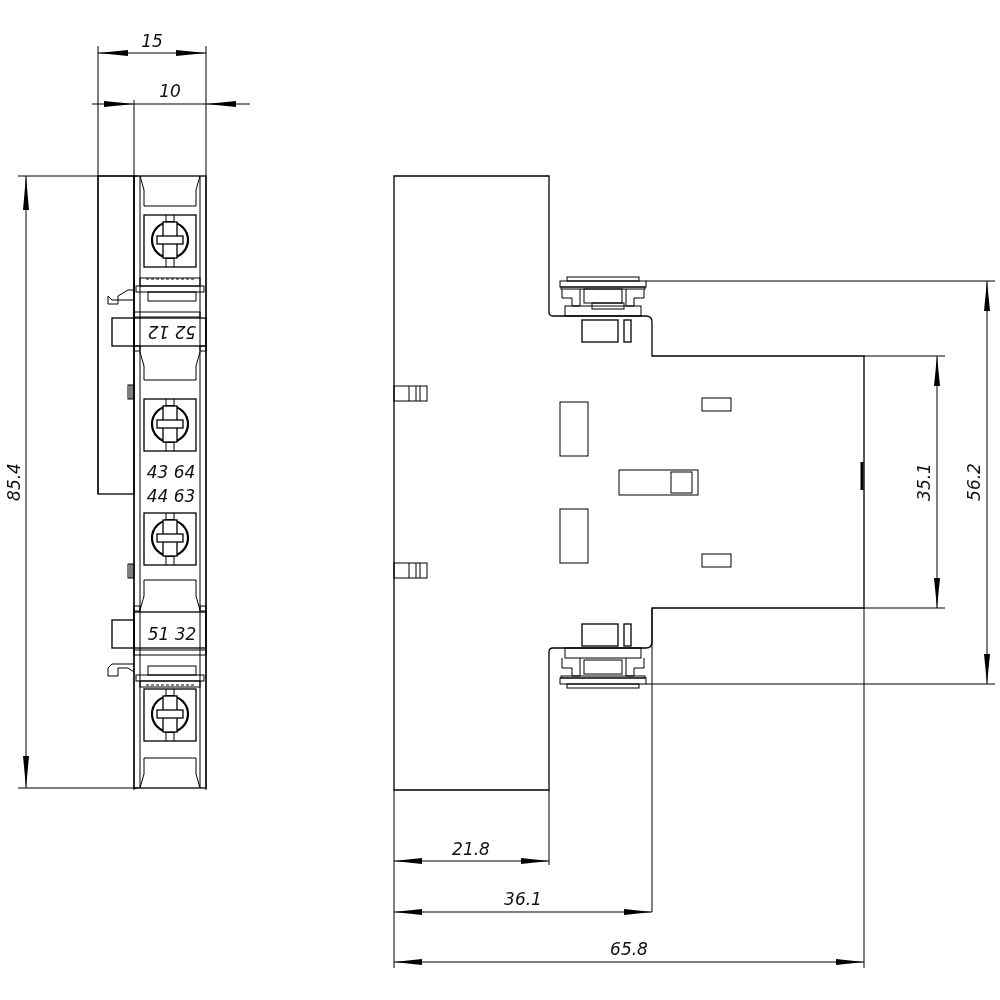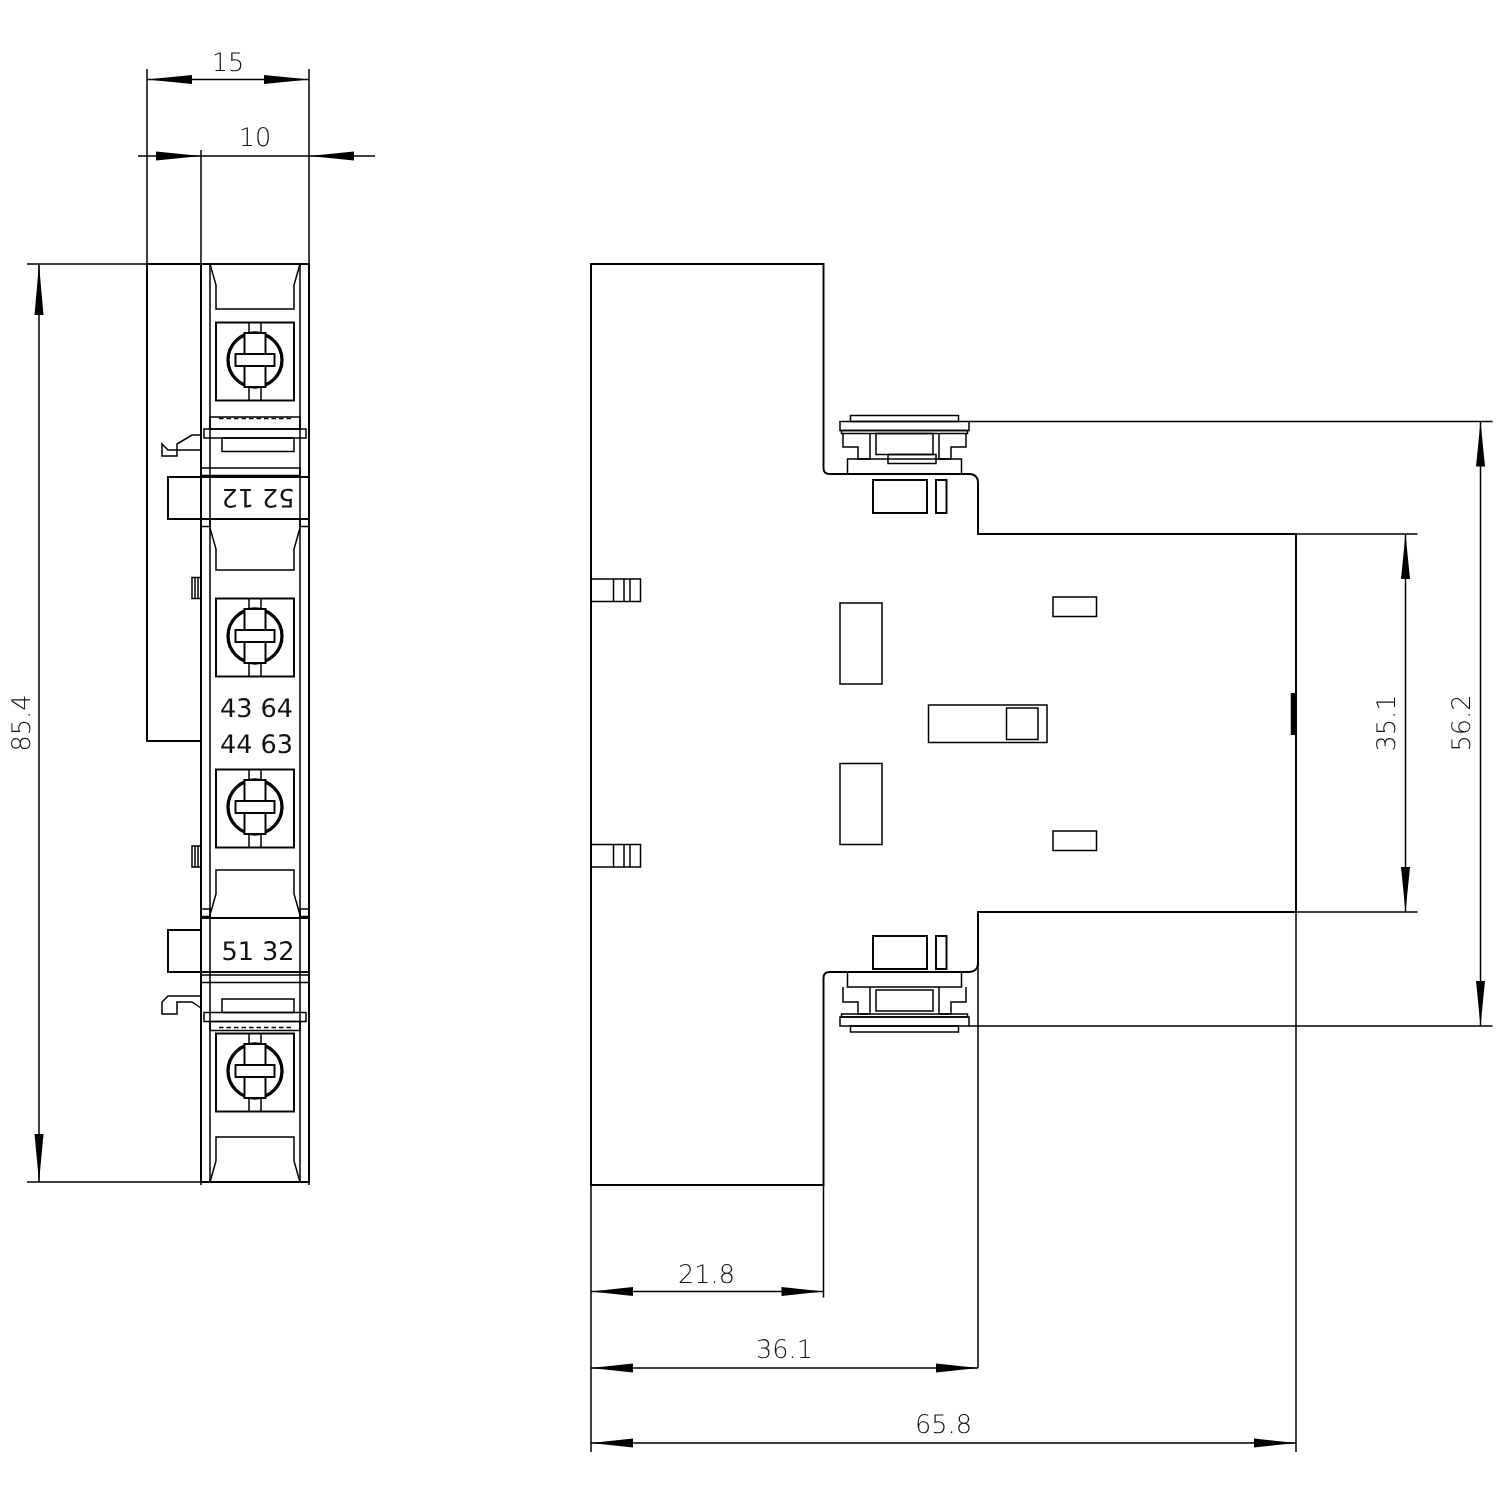--- a/index.html
+++ b/index.html
@@ -1,17 +1,17 @@
 <!DOCTYPE html>
 <html><head>
 <meta charset="utf-8">
 <style>
   html, body { margin: 0; padding: 0; background: #ffffff; }
   body { width: 1000px; height: 1000px; overflow: hidden; }
-  #stage { position: absolute; left: 0; top: 0; width: 1000px; height: 776px; }
+  #stage { position: absolute; left: 0; top: 0; width: 1000px; height: 776px; font-style: italic; }
   svg { display: block; }
   .ln { stroke: #000; stroke-width: 1.3; fill: none; }
   .thin { stroke: #000; stroke-width: 1; fill: none; }
   .fillw { fill: #fff; stroke: #000; stroke-width: 1.3; }
   .arr { fill: #000; stroke: none; }
   .dimtxt { font-family: "DejaVu Sans", sans-serif; font-size: 17px; fill: #111; font-weight: 300; }
   .lbltxt { font-family: "DejaVu Sans", sans-serif; font-size: 17px; fill: #111; }
   .screwring { fill: none; stroke: #000; stroke-width: 2.2; }
 </style>
 </head>

